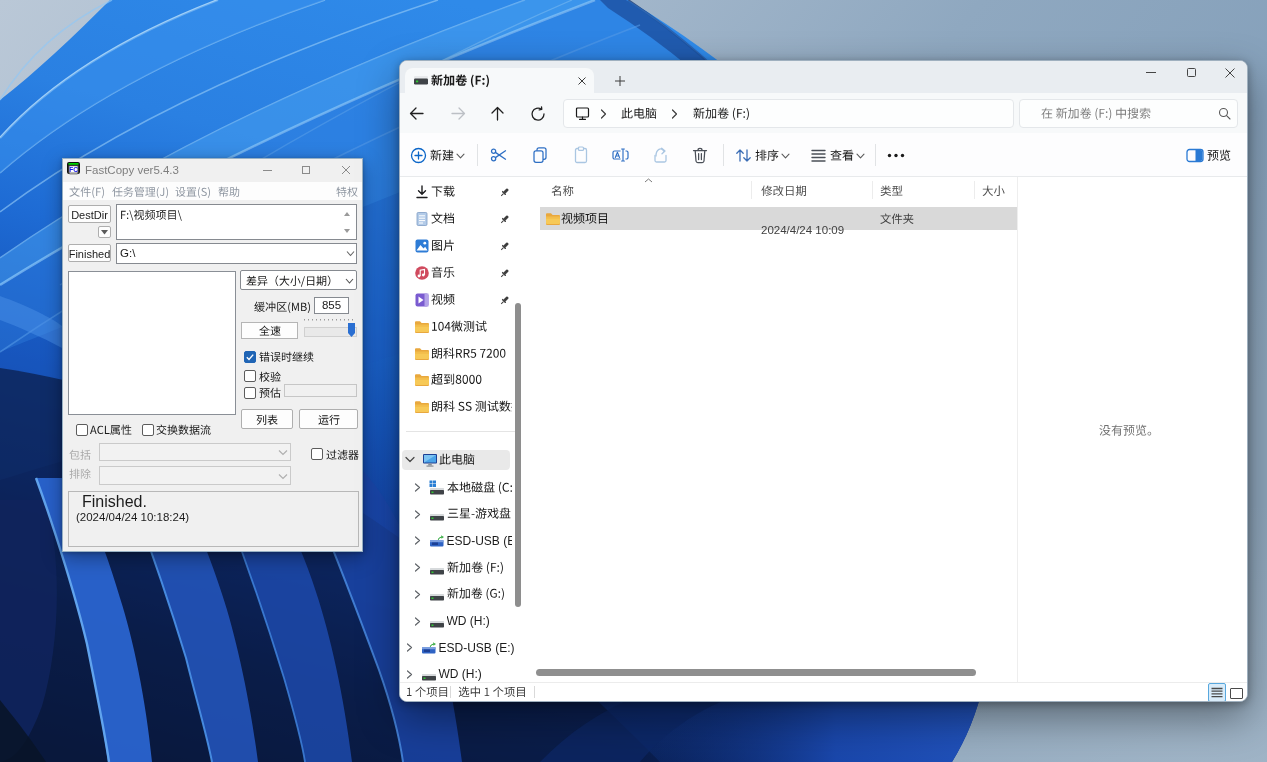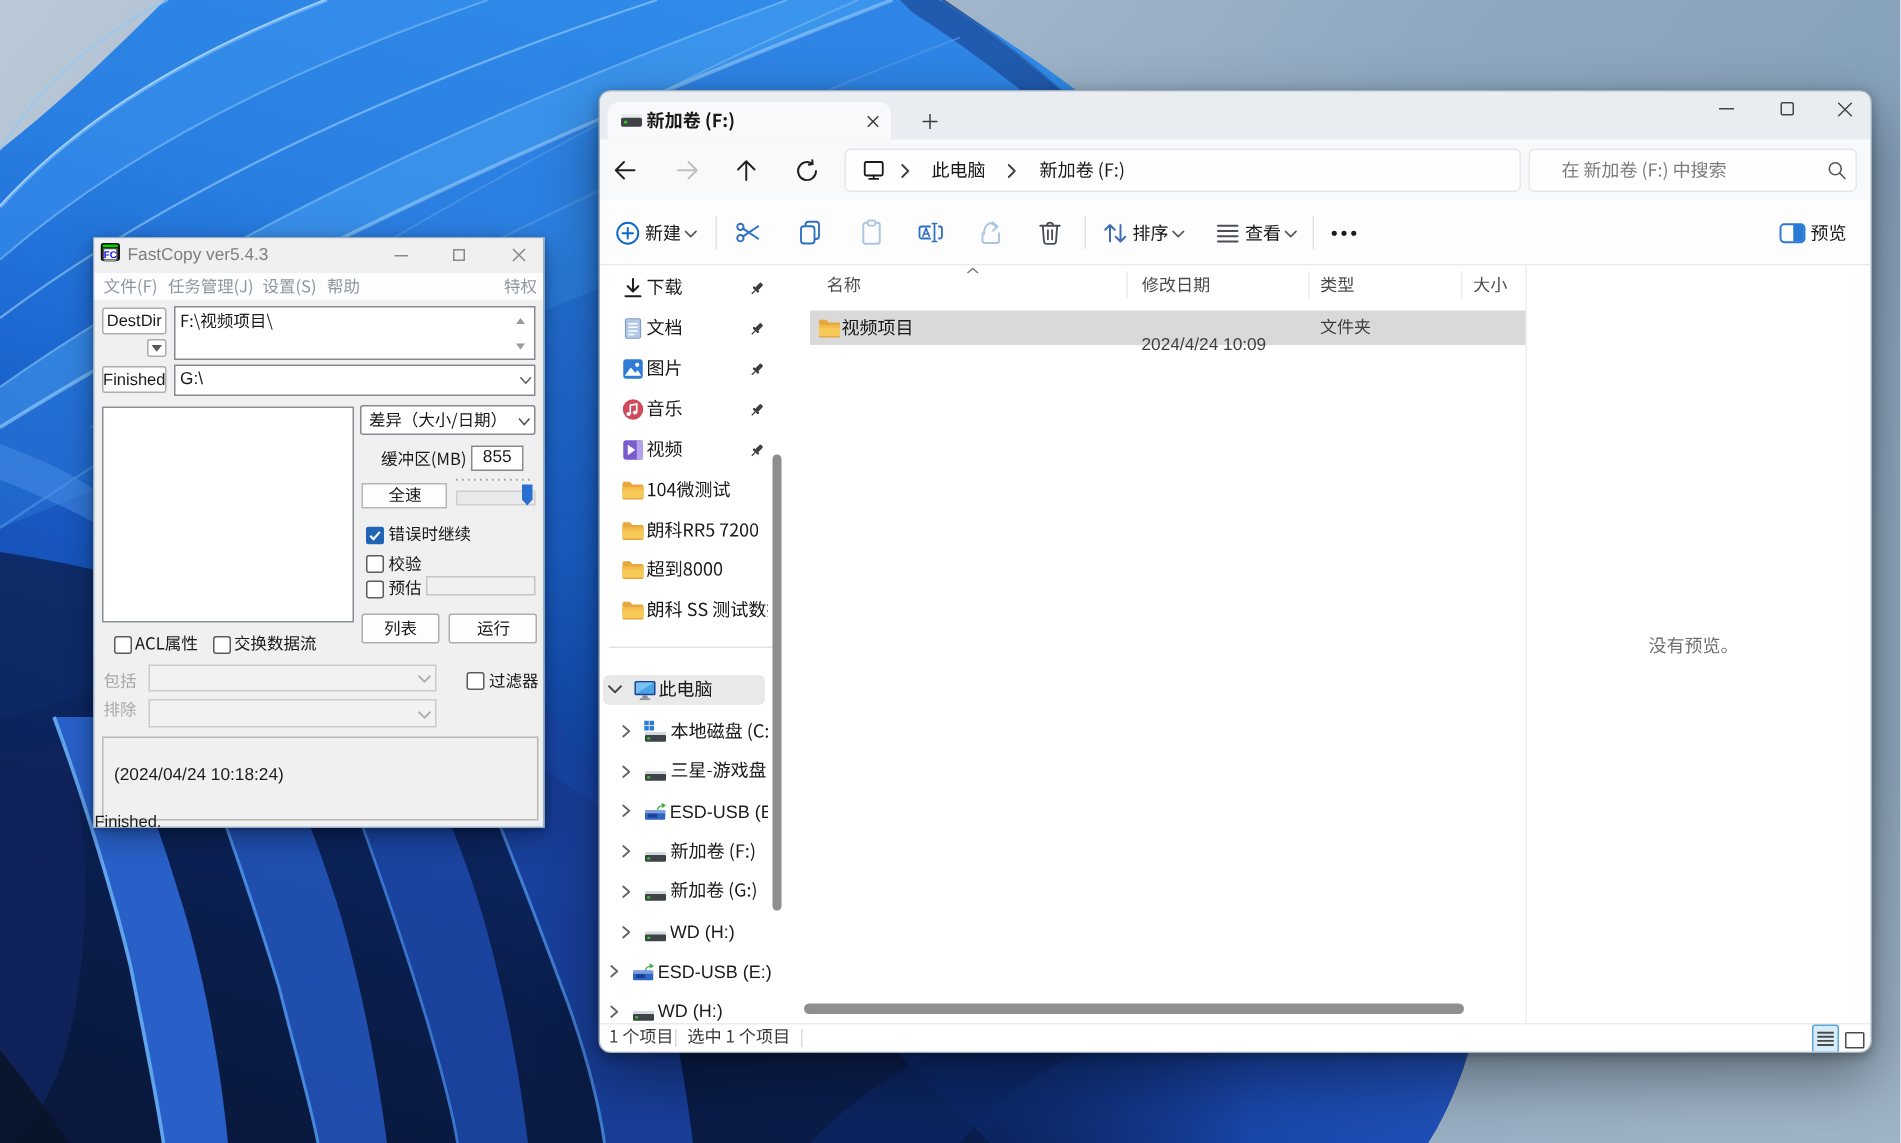--- a/index.html
+++ b/index.html
@@ -202,21 +202,21 @@
           <path d="M0.9 1.2 1.5 0.7Q1.8 1 2.1 1.3Q2.5 1.7 2.7 2Q3 2.3 3.2 2.6L2.5 3.1Q2.4 2.8 2.1 2.5Q1.8 2.1 1.5 1.8Q1.2 1.4 0.9 1.2ZM2.9 4.6V8.6H2.1V5.3H0.5V4.6ZM2.5 8.1Q2.7 8.1 2.8 8.2Q3 8.3 3.2 8.5Q3.4 8.6 3.7 8.8Q4.2 9.2 5 9.3Q5.7 9.4 6.6 9.4Q7.1 9.4 7.6 9.4Q8.1 9.3 8.7 9.3Q9.2 9.3 9.7 9.2Q10.2 9.2 10.6 9.2Q10.6 9.3 10.5 9.4Q10.4 9.6 10.4 9.8Q10.4 9.9 10.4 10.1Q10.1 10.1 9.6 10.1Q9.1 10.1 8.6 10.1Q8 10.1 7.5 10.1Q7 10.2 6.6 10.2Q5.5 10.2 4.8 10Q4.1 9.9 3.5 9.6Q3.2 9.3 2.9 9.1Q2.6 8.9 2.4 8.9Q2.3 8.9 2 9.1Q1.8 9.3 1.5 9.6Q1.3 9.9 1 10.3L0.4 9.5Q1 8.9 1.5 8.5Q2 8.1 2.5 8.1ZM3.7 2.4H10.3V3.2H3.7ZM7.9 0.5H8.8V7.6Q8.8 8 8.6 8.2Q8.5 8.4 8.2 8.5Q7.9 8.6 7.4 8.6Q6.9 8.7 6.1 8.7Q6.1 8.5 6 8.2Q5.9 8 5.8 7.8Q6.2 7.8 6.6 7.8Q7 7.8 7.2 7.8Q7.5 7.8 7.6 7.8Q7.8 7.8 7.8 7.8Q7.9 7.7 7.9 7.6ZM4.2 4.4 4.9 4.1Q5.1 4.4 5.4 4.8Q5.7 5.2 6 5.6Q6.3 5.9 6.4 6.2L5.7 6.7Q5.6 6.4 5.3 6Q5.1 5.6 4.8 5.2Q4.5 4.8 4.2 4.4ZM17.7 1.2H21.1V1.8H17.7ZM15 2.5H20.9V3.2H15ZM17.2 0.4H18V2.8H17.2ZM15.8 4.4 19.7 4.1 19.7 4.7 15.8 5ZM16.9 3.3H17.7V5.3Q17.7 5.5 17.8 5.6Q17.9 5.6 18.2 5.6Q18.3 5.6 18.5 5.6Q18.8 5.6 19 5.6Q19.3 5.6 19.6 5.6Q19.8 5.6 19.9 5.6Q20.1 5.6 20.2 5.6Q20.3 5.5 20.3 5.4Q20.4 5.2 20.4 4.8Q20.5 4.9 20.7 5Q20.9 5 21 5.1Q21 5.5 20.9 5.8Q20.8 6.1 20.6 6.2Q20.4 6.3 20 6.3Q19.9 6.3 19.6 6.3Q19.4 6.3 19.1 6.3Q18.8 6.3 18.5 6.3Q18.3 6.3 18.2 6.3Q17.7 6.3 17.4 6.2Q17.1 6.1 17 5.9Q16.9 5.7 16.9 5.3ZM14.6 2.5H15.3V4.8Q15.3 5.5 15.3 6.2Q15.2 6.9 15.1 7.7Q15 8.5 14.7 9.2Q14.5 10 14.1 10.6Q14.1 10.5 13.9 10.4Q13.8 10.3 13.7 10.2Q13.6 10.1 13.5 10.1Q13.9 9.5 14.1 8.8Q14.3 8.2 14.4 7.5Q14.5 6.8 14.6 6.1Q14.6 5.4 14.6 4.8ZM20.8 2.5H20.9L21 2.5L21.5 2.6Q21.4 3.1 21.2 3.6Q21 4 20.8 4.4L20.2 4.2Q20.3 3.9 20.5 3.5Q20.7 3 20.8 2.6ZM16.8 7.5H17.5V9.5Q17.5 9.7 17.6 9.7Q17.7 9.8 18 9.8Q18 9.8 18.2 9.8Q18.4 9.8 18.6 9.8Q18.9 9.8 19.1 9.8Q19.3 9.8 19.4 9.8Q19.6 9.8 19.6 9.7Q19.7 9.6 19.8 9.4Q19.8 9.1 19.8 8.6Q19.9 8.7 20.1 8.8Q20.3 8.8 20.4 8.9Q20.4 9.5 20.3 9.8Q20.2 10.1 20 10.2Q19.8 10.4 19.4 10.4Q19.4 10.4 19.2 10.4Q18.9 10.4 18.7 10.4Q18.4 10.4 18.2 10.4Q18 10.4 17.9 10.4Q17.5 10.4 17.2 10.3Q17 10.2 16.9 10Q16.8 9.8 16.8 9.5ZM15.9 7.5 16.5 7.7Q16.4 8.1 16.3 8.5Q16.2 8.9 16 9.3Q15.8 9.8 15.6 10.1L15.1 9.8Q15.3 9.5 15.4 9.1Q15.6 8.7 15.7 8.3Q15.8 7.9 15.9 7.5ZM17.8 7 18.3 6.8Q18.6 7.1 18.9 7.6Q19.3 8.1 19.4 8.4L18.9 8.7Q18.8 8.5 18.6 8.2Q18.4 7.9 18.2 7.6Q18 7.3 17.8 7ZM19.8 7.5 20.4 7.3Q20.6 7.6 20.9 8.1Q21.1 8.5 21.3 8.9Q21.6 9.3 21.6 9.6L21.1 9.9Q21 9.6 20.8 9.2Q20.6 8.8 20.4 8.3Q20.1 7.9 19.8 7.5ZM12 1.2 12.5 0.7Q12.8 0.9 13.1 1.1Q13.4 1.4 13.7 1.6Q14 1.8 14.2 2L13.7 2.6Q13.5 2.4 13.2 2.1Q12.9 1.9 12.6 1.7Q12.3 1.4 12 1.2ZM11.5 4.2 11.9 3.7Q12.2 3.8 12.6 4Q12.9 4.2 13.2 4.4Q13.5 4.6 13.7 4.8L13.3 5.4Q13.1 5.2 12.8 5Q12.5 4.8 12.1 4.6Q11.8 4.3 11.5 4.2ZM11.7 9.8Q11.9 9.4 12.2 8.8Q12.5 8.2 12.8 7.6Q13.1 7 13.3 6.4L13.9 6.8Q13.7 7.4 13.5 8Q13.2 8.6 12.9 9.2Q12.7 9.7 12.4 10.2ZM24.2 1.6V3.2H26V1.6ZM23.4 0.9H26.8V3.9H23.4ZM28.8 1.6V3.2H30.8V1.6ZM28.1 0.9H31.6V3.9H28.1ZM22.6 5.1H32.4V5.8H22.6ZM23.8 9.5H26.5V10.2H23.8ZM28.4 9.5H31.2V10.2H28.4ZM28.9 5.2Q29.2 5.7 29.9 6.1Q30.5 6.6 31.2 6.9Q31.9 7.2 32.7 7.4Q32.6 7.5 32.5 7.6Q32.4 7.7 32.3 7.8Q32.2 8 32.2 8.1Q31.4 7.8 30.6 7.4Q29.9 7.1 29.3 6.6Q28.6 6.1 28.2 5.5ZM23.4 7.2H26.8V10.5H26V7.9H24.2V10.6H23.4ZM28.1 7.2H31.6V10.5H30.8V7.9H28.9V10.6H28.1ZM26.8 3.8 27.6 4Q27.2 4.8 26.6 5.6Q25.9 6.3 25 7Q24.1 7.6 22.8 8.1Q22.8 8 22.7 7.9Q22.6 7.8 22.5 7.7Q22.4 7.6 22.3 7.5Q23.5 7.1 24.4 6.5Q25.3 5.9 25.9 5.2Q26.5 4.5 26.8 3.8ZM28.8 4.4 29.2 3.9Q29.6 4.1 30.1 4.3Q30.5 4.5 30.8 4.7L30.4 5.2Q30.1 5 29.6 4.8Q29.2 4.5 28.8 4.4Z"></path>
         </svg></div>
       <div style="position:absolute;left:6.0px;top:308.4px;"><svg width="22" height="13" viewBox="0 0 22.0 12.5" fill="#a6a6a6">
           <path d="M0.5 6.3Q0.9 6.1 1.5 6Q2.1 5.8 2.7 5.7Q3.4 5.5 4 5.3L4.1 6Q3.2 6.3 2.3 6.6Q1.4 6.9 0.6 7.1ZM0.6 2.7H4V3.4H0.6ZM2 0.4H2.8V9.5Q2.8 9.9 2.7 10Q2.6 10.2 2.4 10.3Q2.2 10.4 1.9 10.4Q1.6 10.5 1.1 10.5Q1 10.3 1 10.1Q0.9 9.9 0.8 9.7Q1.1 9.7 1.4 9.7Q1.7 9.7 1.8 9.7Q2 9.7 2 9.5ZM4.4 2.3H6.5V3.1H4.4ZM8.2 2.3H10.5V3.1H8.2ZM4.4 4.6H6.4V5.3H4.4ZM8.3 4.6H10.4V5.3H8.3ZM8.3 6.9H10.6V7.7H8.3ZM7.9 0.5H8.7V10.6H7.9ZM6.1 0.5H6.8V10.5H6.1ZM4.2 6.9H6.5V7.7H4.2ZM11.9 0.9H14.4V1.6H12.6V10.5H11.9ZM14.2 0.9H14.3L14.5 0.9L15 1.2Q14.7 1.9 14.4 2.6Q14.1 3.4 13.8 4Q14.5 4.7 14.7 5.3Q14.9 5.9 14.9 6.4Q14.9 6.9 14.8 7.2Q14.7 7.5 14.4 7.7Q14.3 7.8 14.2 7.9Q14 7.9 13.8 7.9Q13.7 7.9 13.4 7.9Q13.2 7.9 13 7.9Q13 7.8 13 7.6Q12.9 7.4 12.8 7.2Q13 7.2 13.2 7.2Q13.4 7.2 13.5 7.2Q13.8 7.2 13.9 7.1Q14 7 14.1 6.8Q14.1 6.6 14.1 6.3Q14.1 5.9 13.9 5.3Q13.7 4.8 13.1 4.1Q13.2 3.7 13.4 3.3Q13.5 2.9 13.7 2.5Q13.8 2.1 14 1.7Q14.1 1.4 14.2 1.1ZM16.1 3.8H20.5V4.5H16.1ZM15.1 5.9H21.5V6.6H15.1ZM16.2 7.3 16.9 7.5Q16.6 8.1 16.2 8.8Q15.8 9.4 15.3 9.9Q15.3 9.8 15.2 9.7Q15 9.7 14.9 9.6Q14.8 9.5 14.7 9.4Q15.1 9 15.5 8.4Q15.9 7.8 16.2 7.3ZM19.4 7.5 20 7.2Q20.3 7.5 20.6 7.9Q21 8.3 21.2 8.7Q21.5 9.1 21.6 9.4L21 9.8Q20.8 9.5 20.6 9.1Q20.3 8.7 20 8.2Q19.7 7.8 19.4 7.5ZM18 4H18.8V9.6Q18.8 9.9 18.7 10.1Q18.6 10.3 18.3 10.4Q18.1 10.5 17.7 10.5Q17.3 10.6 16.7 10.6Q16.7 10.4 16.6 10.2Q16.5 10 16.4 9.8Q16.9 9.8 17.3 9.8Q17.6 9.8 17.8 9.8Q17.9 9.8 17.9 9.8Q18 9.7 18 9.6ZM18.3 0.4 19 0.6Q18.6 1.4 18 2Q17.4 2.7 16.7 3.3Q16.1 3.9 15.3 4.3Q15.2 4.1 15.1 4Q14.9 3.8 14.8 3.7Q15.5 3.3 16.1 2.8Q16.8 2.3 17.4 1.6Q17.9 1 18.3 0.4ZM18.6 1Q19.4 1.9 20.2 2.5Q20.9 3.1 21.7 3.5Q21.6 3.6 21.4 3.8Q21.3 4 21.2 4.2Q20.6 3.8 20.1 3.4Q19.6 3 19 2.5Q18.5 1.9 18 1.2Z"></path>
         </svg></div>
       <div class="abs" style="left:36px;top:307px;width:192px;height:18.5px;background:#f2f2f2;border:1px solid #cacaca;"></div>
       <svg class="abs" style="left:215px;top:313.5px" width="10" height="7" viewBox="0 0 10 7">
 <path d="M1,1.5 L5,5.5 L9,1.5" fill="none" stroke="#b0b0b0" stroke-width="1.2"></path>
       </svg>
       <div class="abs" style="left:4.5px;top:332px;width:291px;height:56px;background:#f0f0f0;border:1px solid #b8b8b8;"></div>
-      <div style="position:absolute;left:0;top:342.5px;transform:translate(0,-50%);font-family:'Liberation Sans',sans-serif;font-size:11px;color:#1c1c1c;font-weight:normal;white-space:pre;line-height:1;margin-top:47px;">Finished.</div>
+      <div style="position:absolute;left:19px;top:342.5px;transform:translate(0,-50%);font-family:'Liberation Sans',sans-serif;font-size:16px;color:#1c1c1c;font-weight:normal;white-space:pre;line-height:1;">Finished.</div>
       <div style="position:absolute;left:13.0px;top:358.7px;transform:translate(0,-50%);font-family:'Liberation Sans',sans-serif;font-size:11.5px;color:#1c1c1c;font-weight:normal;white-space:pre;line-height:1;text-align:right;">(2024/04/24 10:18:24)</div>
     </div>
     <div class="abs" style="left:399px;top:60px;width:849px;height:642px;background:#eceff3;
 border:1px solid #9fb0bf;border-radius:8px;box-shadow:0 16px 40px rgba(0,0,0,0.4),0 2px 8px rgba(0,0,0,0.3);overflow:hidden;">
       <div class="abs" style="left:0;top:0;width:100%;height:32px;background:#e9edf1;"></div>
       <div class="abs" style="left:5px;top:7px;width:189px;height:25px;background:#f7f9fa;border-radius:8px 8px 0 0;"></div>
       <svg class="abs" style="left:13px;top:11px" width="16" height="16" viewBox="0 0 16 16">
 <rect x="1" y="4" width="14" height="4" rx="1" fill="#e8eaec"></rect>
 <rect x="1" y="6.5" width="14" height="6" rx="1.2" fill="#3f4347"></rect>
 <rect x="3" y="8.5" width="2.2" height="1.8" fill="#2fc832"></rect>

